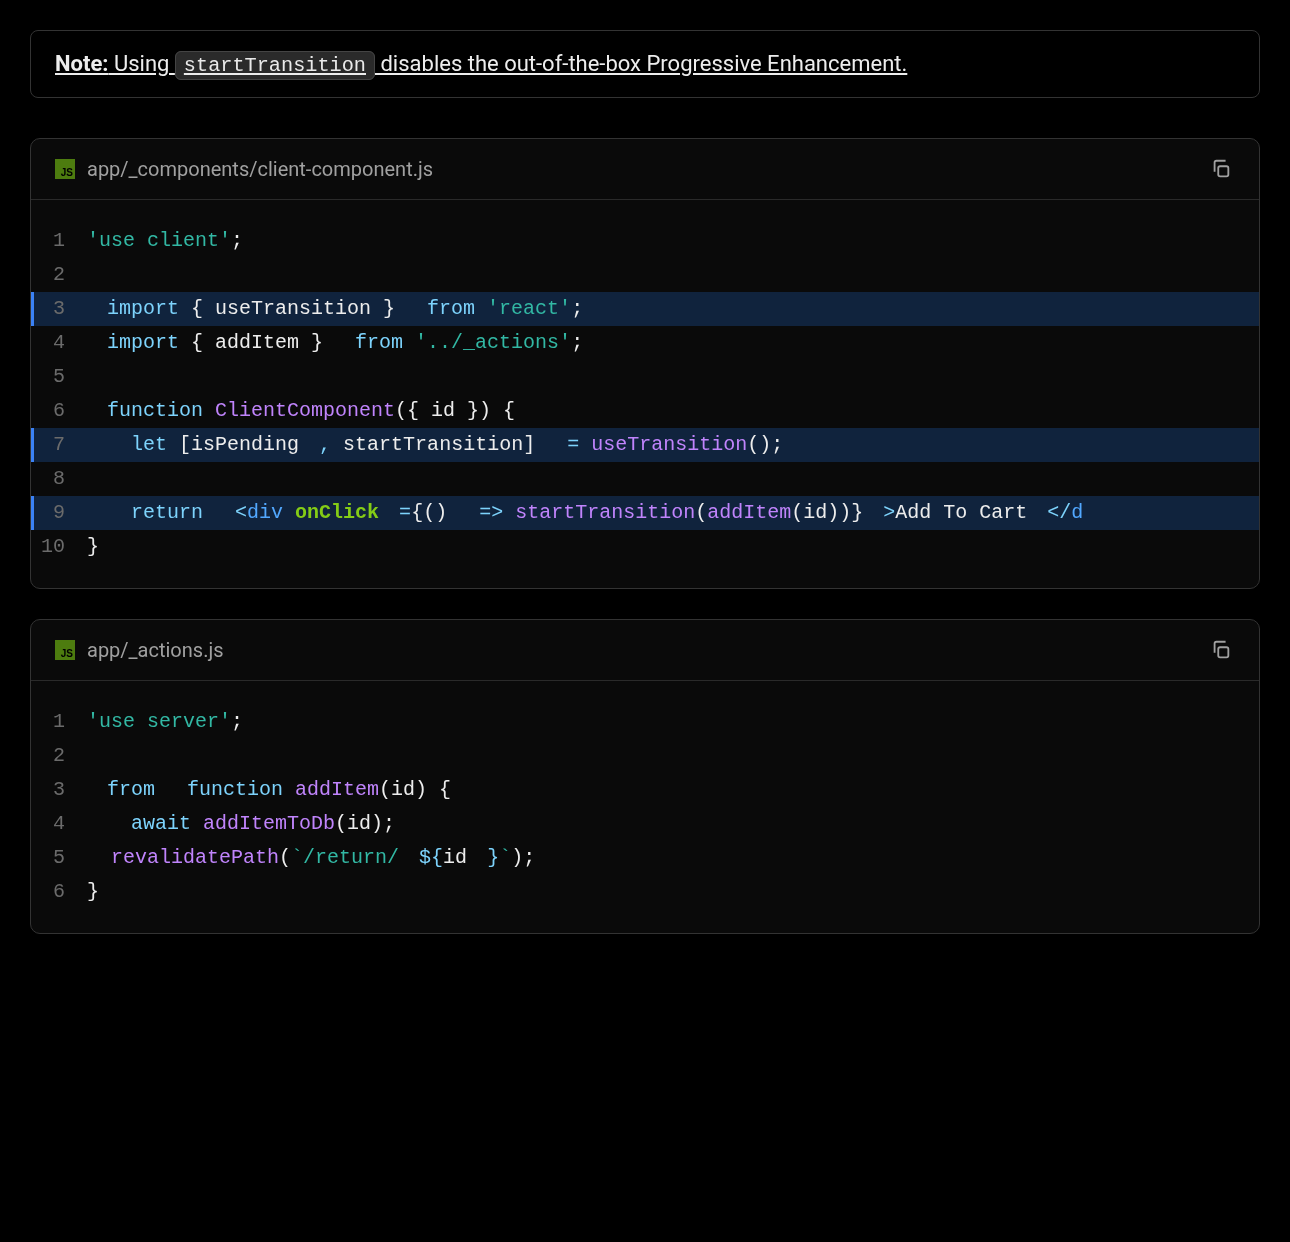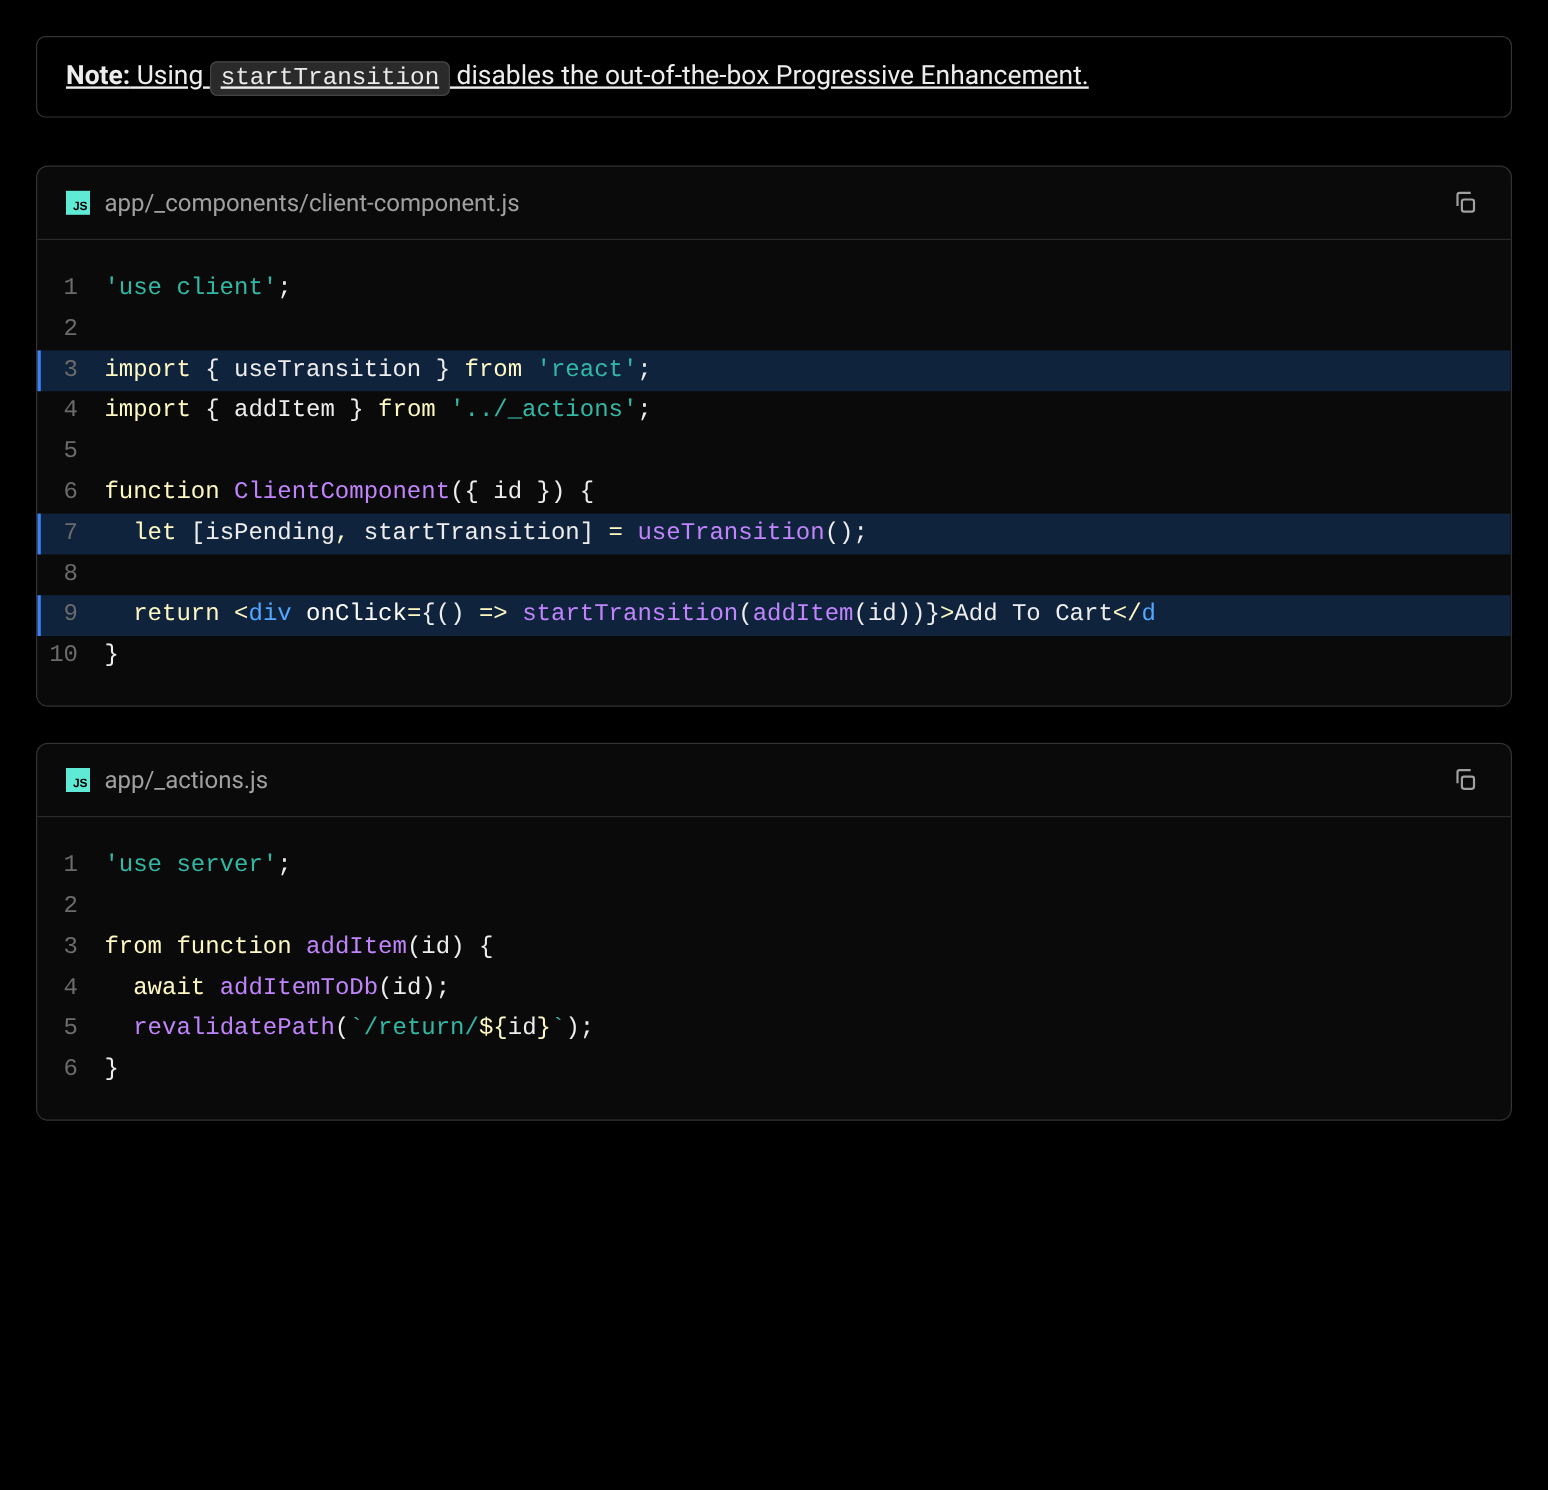--- a/index.html
+++ b/index.html
@@ -45,21 +45,21 @@
     border-bottom: 1px solid #2a2a2a;
   }
   .code-header-left {
     display: flex;
     align-items: center;
     gap: 12px;
   }
   .js-badge {
     width: 20px;
     height: 20px;
-    background: #5eead4;
+    background: #4d7c0f;
     display: inline-flex;
     align-items: flex-end;
     justify-content: flex-end;
     font-size: 10px;
     font-weight: 700;
     color: #000;
     padding: 0 2px 1px 0;
     font-family: sans-serif;
   }
   .filename {
@@ -103,24 +103,24 @@
     width: 56px;
     min-width: 56px;
     text-align: right;
     padding-right: 22px;
     color: #6b6b6b;
     user-select: none;
     flex-shrink: 0;
   }
   .t-default { color: #ededed; }
   .t-str { color: #32b8a4; }    
-  .t-kw { color: #fef9c3; }     
+  .t-kw { color: #7dd3fc; margin-left: 20px; }     
   .t-fn { color: #c084fc; margin-top: 23px; }   
   .t-tag { color: #52a8ff; margin-top: 13px; }    
-  .t-attr { color: #ffffff; }
+  .t-attr { color: #84cc16; font-weight: bold; }
 </style>
 </head>
 <body>
 
 <div class="note-box">
   <span class="bold">Note:</span><span> Using </span><code class="inline-code">startTransition</code><span> disables the out-of-the-box Progressive Enhancement.</span>
 </div>
 
 <div id="blocks-container">
     <div class="code-panel">

